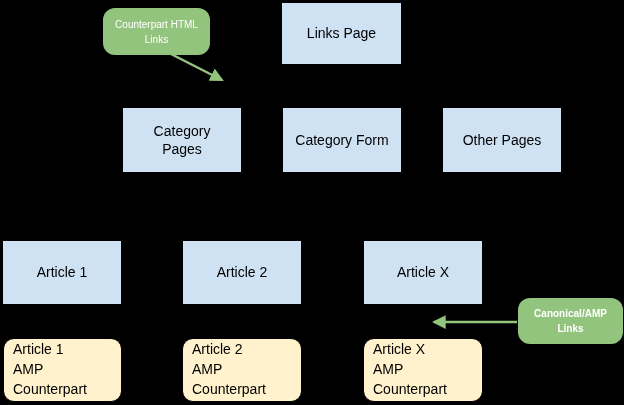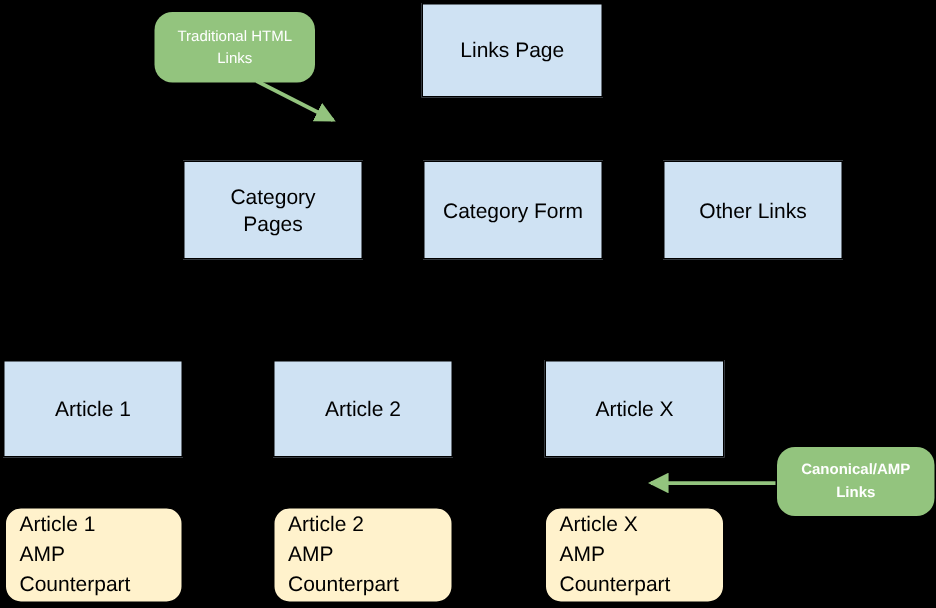--- a/index.html
+++ b/index.html
@@ -70,36 +70,36 @@
 </style>
 </head>
 <body>
 
 <div id="stage" style="background: rgb(0, 0, 0);">
 
   <div class="node page-box" id="n-home">Links Page</div>
   <div class="node page-box" id="n-category">Category
 Pages</div>
   <div class="node page-box" id="n-contact">Category Form</div>
-  <div class="node page-box" id="n-other">Other Links</div>
+  <div class="node page-box" id="n-other">Other Pages</div>
   <div class="node page-box" id="n-article1">Article 1</div>
   <div class="node page-box" id="n-article2">Article 2</div>
   <div class="node page-box" id="n-articlex">Article X</div>
 
   <div class="node amp-box" id="n-amp1">Article 1
 AMP
 Counterpart</div>
   <div class="node amp-box" id="n-amp2">Article 2
 AMP
 Counterpart</div>
   <div class="node amp-box" id="n-ampx">Article X
 AMP
 Counterpart</div>
 
-  <div class="node callout" id="c-trad">Traditional HTML
+  <div class="node callout" id="c-trad">Counterpart HTML
 Links</div>
   <div class="node callout" id="c-canon">Canonical/AMP
 Links</div>
 
   <svg id="arrow-layer" width="624" height="405">
     <defs>
       <marker id="ah" viewBox="0 0 10 10" refX="8.5" refY="5" markerWidth="5.5" markerHeight="5.5" orient="auto-start-reverse">
         <path d="M0,0 L10,5 L0,10 z" fill="#93c47e"></path>
       </marker>
     </defs>

